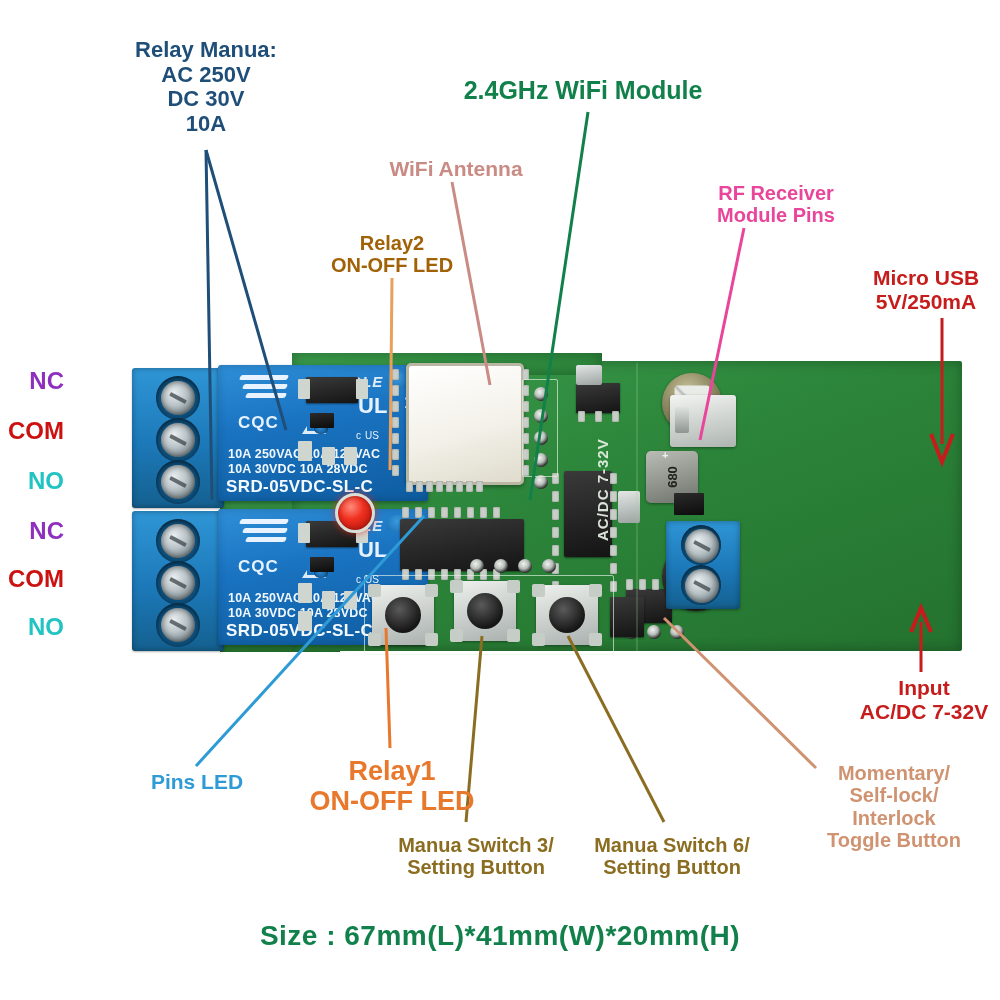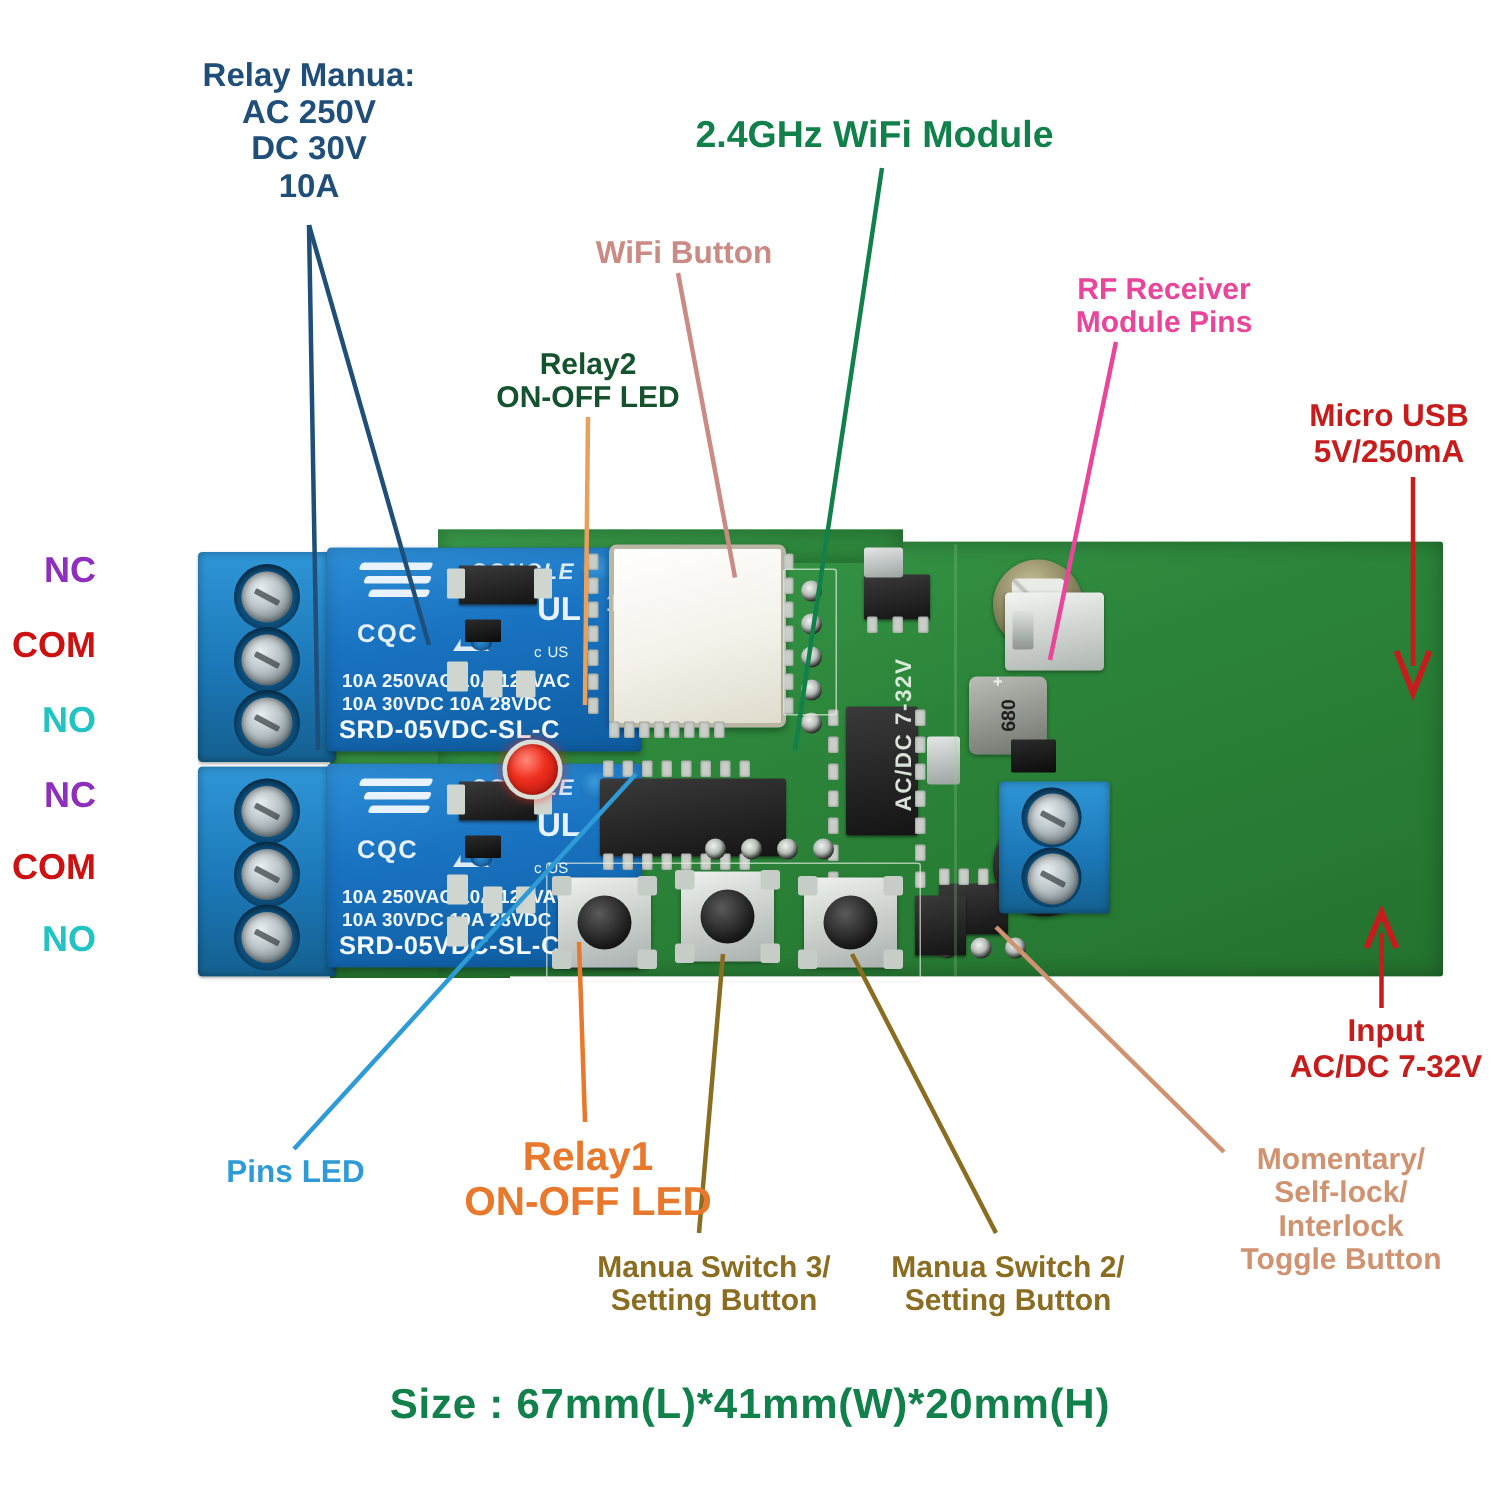--- a/index.html
+++ b/index.html
@@ -427,43 +427,43 @@
     <path d="M816,768 L664,618" stroke="#cf9371" stroke-width="3" fill="none"></path>
   </svg>
 
   <div class="lbl c" style="left:106px;top:38px;width:200px;font-size:22px;color:#1f4e79;">Relay Manua:
 AC 250V
 DC 30V
 10A</div>
 
   <div class="lbl c" style="left:428px;top:76px;width:310px;font-size:25px;color:#11804a;">2.4GHz WiFi Module</div>
 
-  <div class="lbl c" style="left:356px;top:157px;width:200px;font-size:21px;color:#c98b84;">WiFi Button</div>
-
-  <div class="lbl c" style="left:294px;top:232px;width:196px;font-size:20px;color:#14532d;">Relay2
+  <div class="lbl c" style="left:356px;top:157px;width:200px;font-size:21px;color:#c98b84;">WiFi Antenna</div>
+
+  <div class="lbl c" style="left:294px;top:232px;width:196px;font-size:20px;color:#a16207;">Relay2
 ON-OFF LED</div>
 
   <div class="lbl c" style="left:676px;top:182px;width:200px;font-size:20px;color:#e8459b;">RF Receiver
 Module Pins</div>
 
   <div class="lbl c" style="left:848px;top:266px;width:156px;font-size:21px;color:#c71c1c;">Micro USB
 5V/250mA</div>
 
   <div class="lbl c" style="left:838px;top:676px;width:172px;font-size:21px;color:#c71c1c;">Input
 AC/DC 7-32V</div>
 
   <div class="lbl c" style="left:106px;top:770px;width:182px;font-size:21px;color:#2e9bd6;">Pins LED</div>
 
   <div class="lbl c" style="left:294px;top:756px;width:196px;font-size:27px;color:#e8782c;">Relay1
 ON-OFF LED</div>
 
   <div class="lbl c" style="left:366px;top:834px;width:220px;font-size:20px;color:#8a6d20;">Manua Switch 3/
 Setting Button</div>
 
-  <div class="lbl c" style="left:562px;top:834px;width:220px;font-size:20px;color:#8a6d20;">Manua Switch 2/
+  <div class="lbl c" style="left:562px;top:834px;width:220px;font-size:20px;color:#8a6d20;">Manua Switch 6/
 Setting Button</div>
 
   <div class="lbl c" style="left:786px;top:762px;width:216px;font-size:20px;color:#cf9371;">Momentary/
 Self-lock/
 Interlock
 Toggle Button</div>
 
   <div class="lbl r" style="left:0px;top:368px;width:64px;font-size:24px;color:#8e2fbe;">NC</div>
   <div class="lbl r" style="left:0px;top:418px;width:64px;font-size:24px;color:#cc1111;">COM</div>
   <div class="lbl r" style="left:0px;top:468px;width:64px;font-size:24px;color:#22c3c3;">NO</div>

